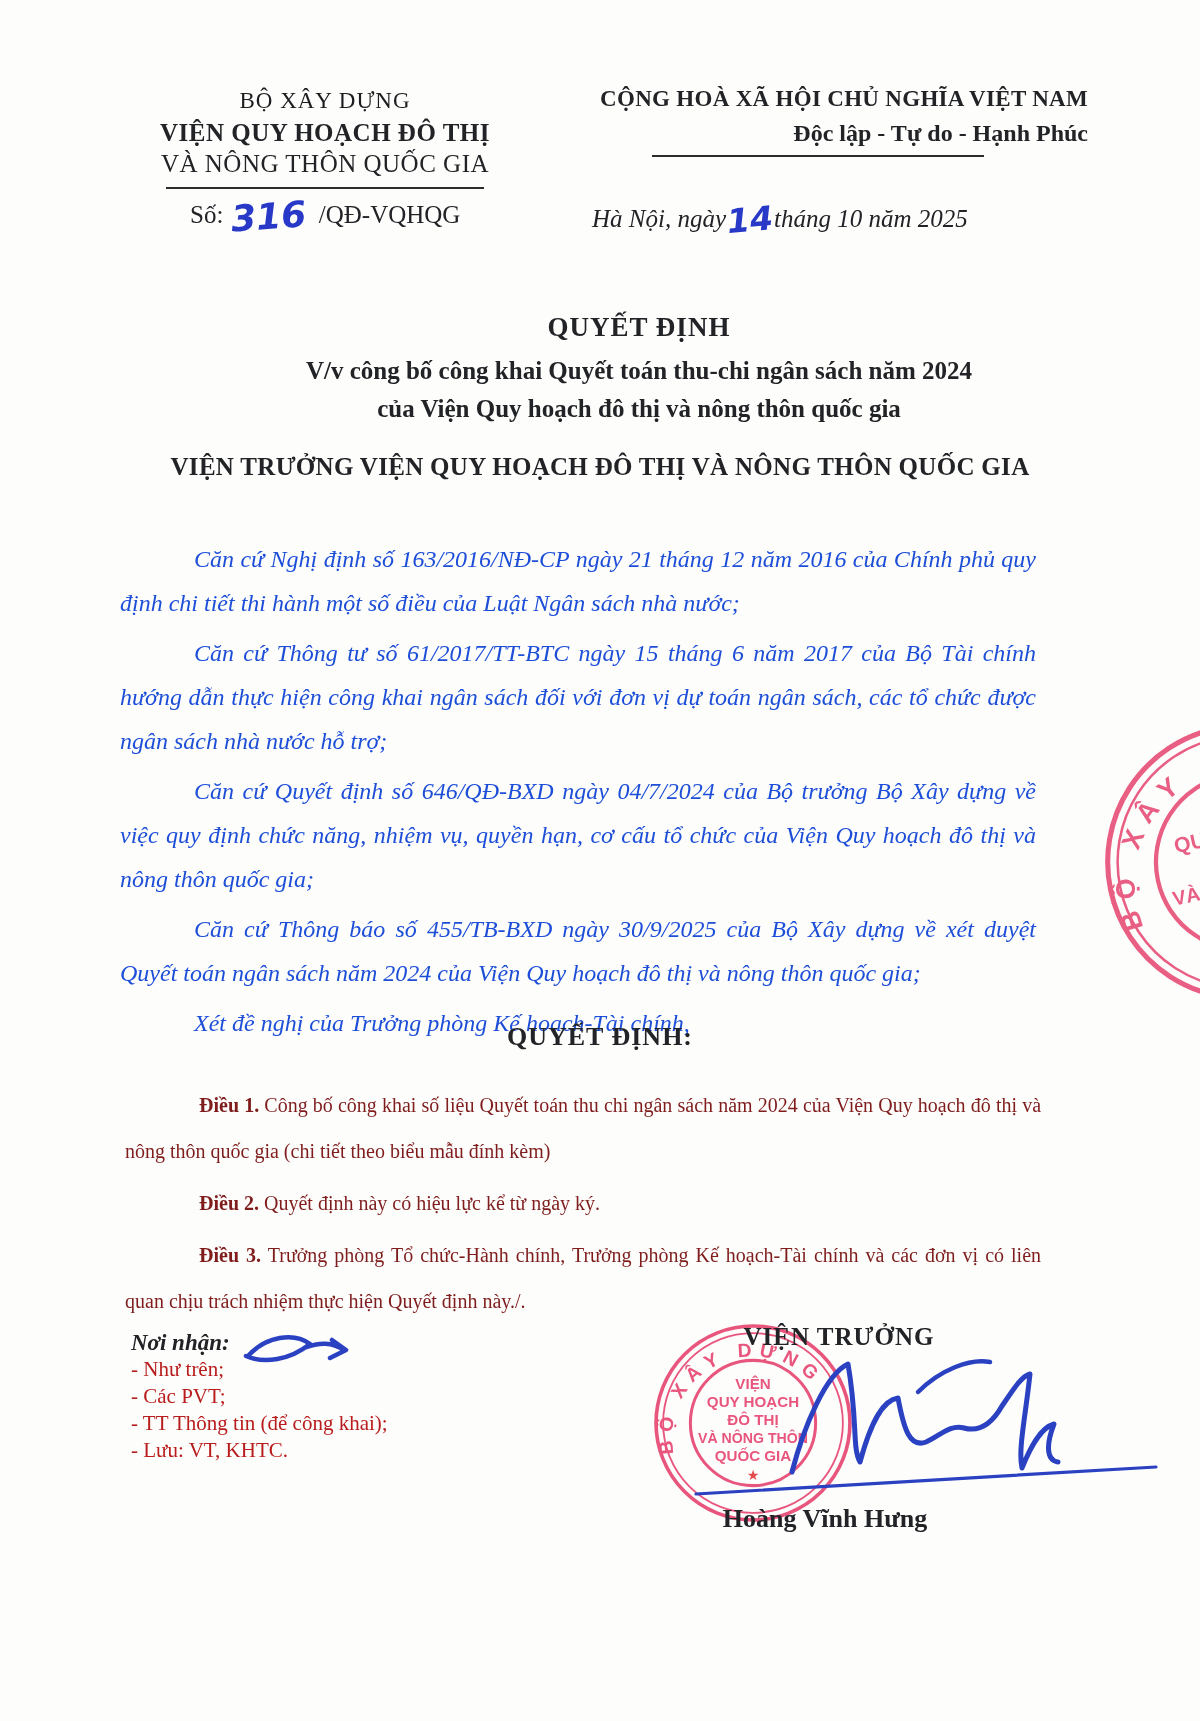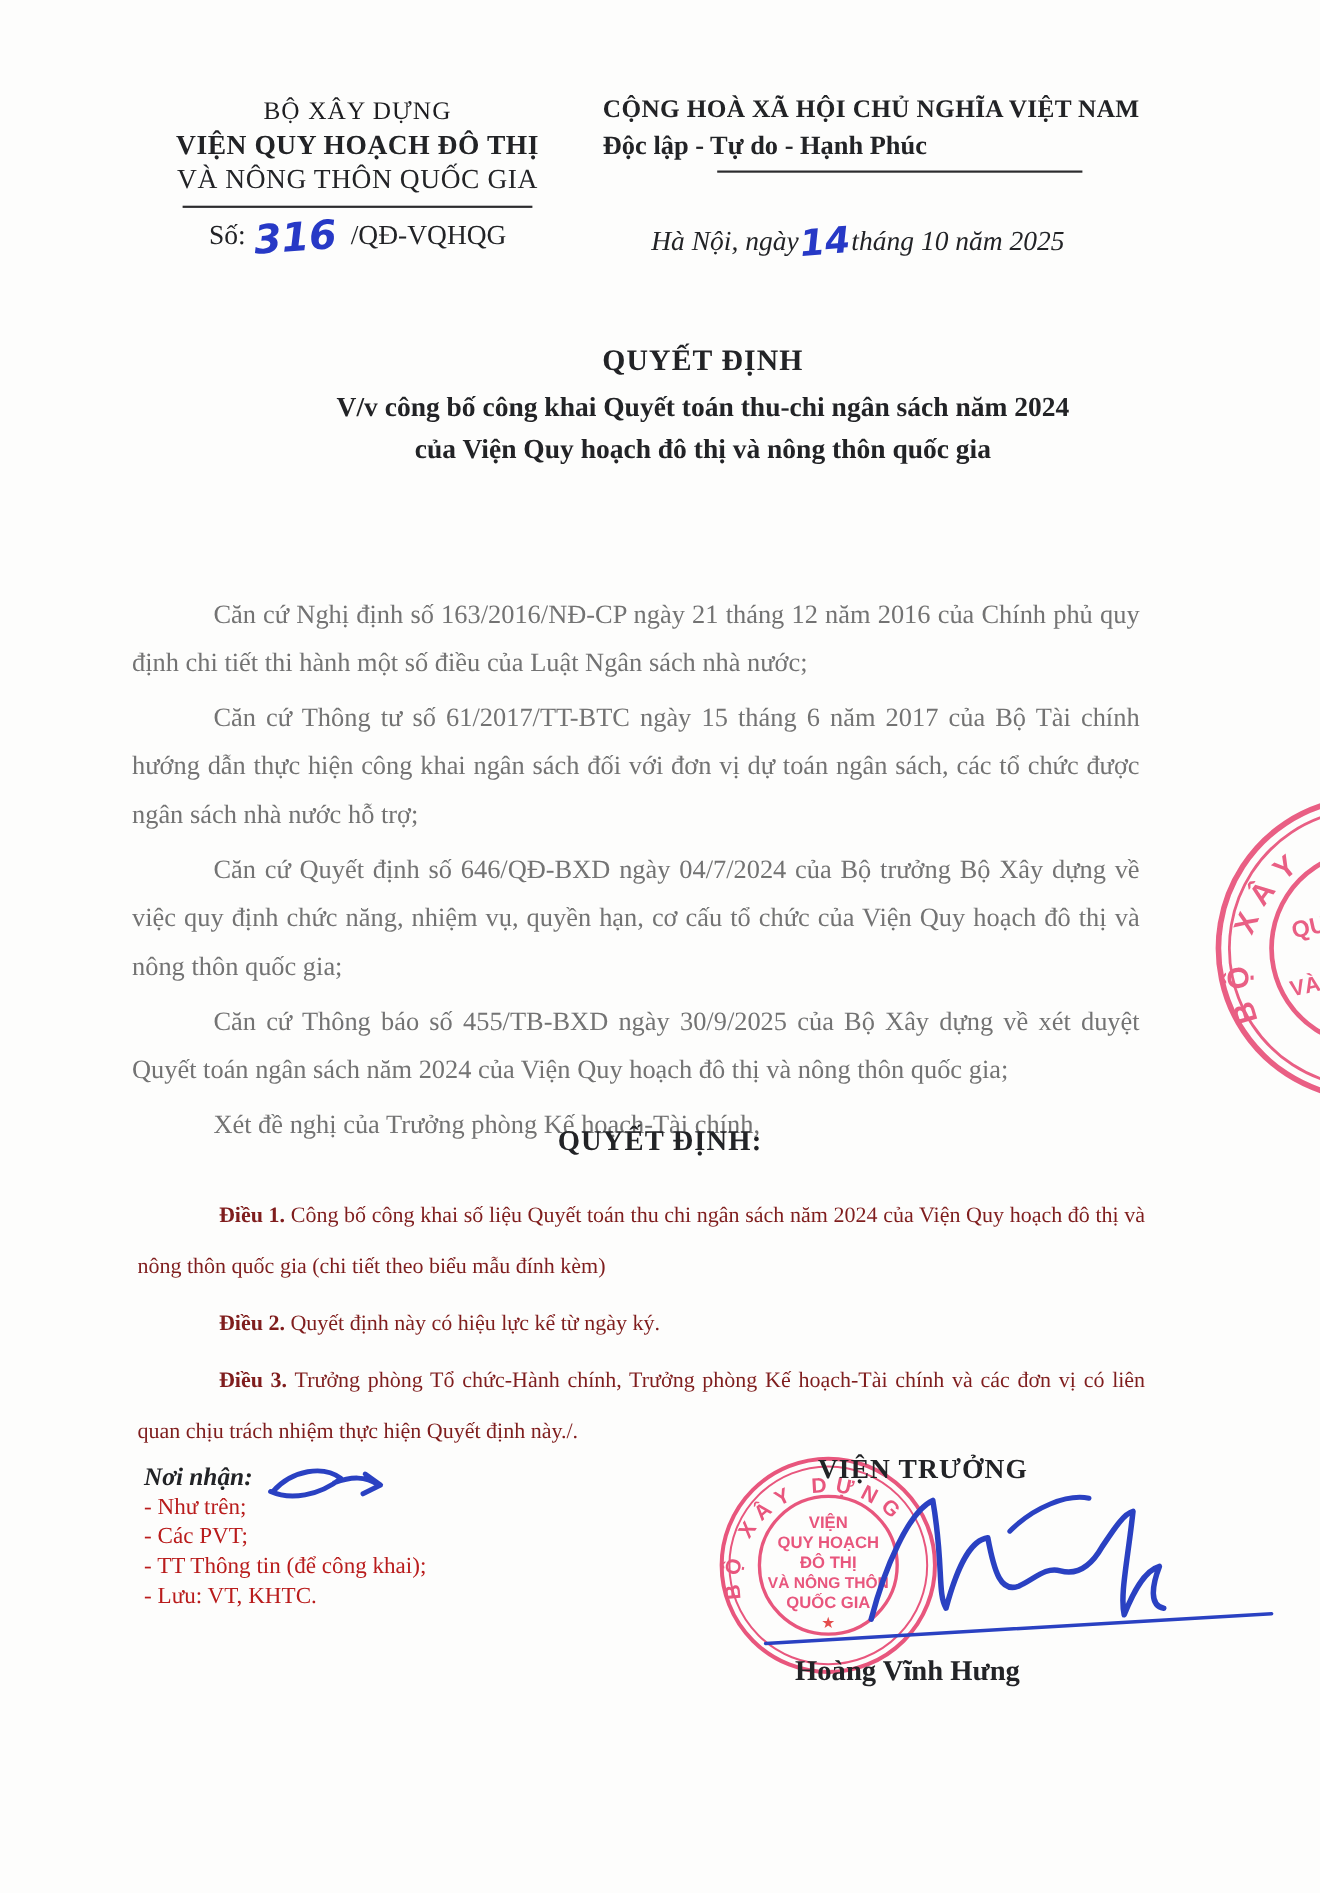--- a/index.html
+++ b/index.html
@@ -11,43 +11,43 @@
   }
   .abs{position:absolute;}
 
   
   .hdr-left{left:110px; top:88px; width:430px; text-align:center; z-index:2;}
   .hdr-left .l1{font-size:23px; letter-spacing:1px; color:#1d1d20;}
   .hdr-left .l2{font-size:25px; font-weight:bold; margin-top:5px; letter-spacing:.5px;}
   .hdr-left .l3{font-size:25px; font-weight:normal; margin-top:3px; letter-spacing:.5px;}
   .hdr-left .rule{width:318px; height:0; border-top:2px solid #2c2c2e; margin:9px auto 0;}
 
-  .hdr-right{left:548px; top:86px; width:540px; text-align:left; z-index:2;}
+  .hdr-right{left:548px; top:86px; width:540px; text-align:right; z-index:2;}
   .hdr-right .l1{font-size:23px; font-weight:bold; letter-spacing:.3px;}
   .hdr-right .l2{font-size:24px; font-weight:bold; margin-top:8px;}
   .hdr-right .rule{width:332px; height:0; border-top:2px solid #2c2c2e; margin:8px auto 0;}
 
   .doc-number{left:190px; top:196px; font-size:25px; z-index:2; white-space:nowrap;}
   .hand{color:#2739c6; font-family:"DejaVu Sans",sans-serif; font-style:italic; font-weight:bold;}
   .hand-316{display:inline-block; font-size:36px; transform:rotate(-4deg); margin:0 6px 0 8px; vertical-align:-6px;}
   .place-date{left:592px; top:200px; width:480px; font-size:25px; font-style:italic; z-index:2; white-space:nowrap;}
   .hand-14{display:inline-block; font-size:33px; transform:rotate(-5deg); margin:0 1px; vertical-align:-4px;}
 
   
   .title-block{left:0; top:312px; width:1200px; text-align:center; z-index:2;padding-left:39px;}
   .title-main{font-size:27px; font-weight:bold; letter-spacing:1px;}
   .title-sub{font-size:25px; font-weight:bold; line-height:38px; margin-top:9px;}
   .title-sub2{font-size:25px; font-weight:bold; line-height:38px;}
   .authority{left:0; top:453px; width:1200px; text-align:center;
              font-size:25px; font-weight:bold; letter-spacing:.3px; z-index:2;}
 
   
   .recitals{left:120px; top:537px; width:916px; z-index:2;
-            font-size:24px; line-height:44px;
-            text-align:justify; color:#737373;}
+            font-size:24px; font-style:italic; line-height:44px;
+            text-align:justify; color:#1d4ed8;}
   .recitals p{margin:0 0 6px 0; text-indent:74px;}
 
   .decision-heading{left:0; top:1022px; width:1200px; text-align:center;
                     font-size:26px; font-weight:bold; letter-spacing:1px; z-index:2;}
 
   .articles{left:125px; top:1082px; width:916px; z-index:2;
             font-size:20px; line-height:46px; text-align:justify; color:#7f1d1d;}
   .articles p{margin:0 0 6px 0; text-indent:74px;}
   .articles .lead{font-weight:bold;}
 
@@ -98,20 +98,21 @@
   <div class="abs place-date">
     <span>Hà Nội, ngày</span><span class="hand hand-14">14</span><span>tháng 10 năm 2025</span>
   </div>
 
   <div class="abs title-block">
     <div class="title-main">QUYẾT ĐỊNH</div>
     <div class="title-sub">V/v công bố công khai Quyết toán thu-chi ngân sách năm 2024</div>
     <div class="title-sub2">của Viện Quy hoạch đô thị và nông thôn quốc gia</div>
   </div>
 
+  <div class="abs authority">VIỆN TRƯỞNG VIỆN QUY HOẠCH ĐÔ THỊ VÀ NÔNG THÔN QUỐC GIA</div>
 
   <div class="abs recitals">
     <p>Căn cứ Nghị định số 163/2016/NĐ-CP ngày 21 tháng 12 năm 2016 của Chính phủ quy định chi tiết thi hành một số điều của Luật Ngân sách nhà nước;</p>
     <p>Căn cứ Thông tư số 61/2017/TT-BTC ngày 15 tháng 6 năm 2017 của Bộ Tài chính hướng dẫn thực hiện công khai ngân sách đối với đơn vị dự toán ngân sách, các tổ chức được ngân sách nhà nước hỗ trợ;</p>
     <p>Căn cứ Quyết định số 646/QĐ-BXD ngày 04/7/2024 của Bộ trưởng Bộ Xây dựng về việc quy định chức năng, nhiệm vụ, quyền hạn, cơ cấu tổ chức của Viện Quy hoạch đô thị và nông thôn quốc gia;</p>
     <p>Căn cứ Thông báo số 455/TB-BXD ngày 30/9/2025 của Bộ Xây dựng về xét duyệt Quyết toán ngân sách năm 2024 của Viện Quy hoạch đô thị và nông thôn quốc gia;</p>
     <p>Xét đề nghị của Trưởng phòng Kế hoạch-Tài chính,</p>
   </div>
 
   <div class="abs decision-heading">QUYẾT ĐỊNH:</div>

